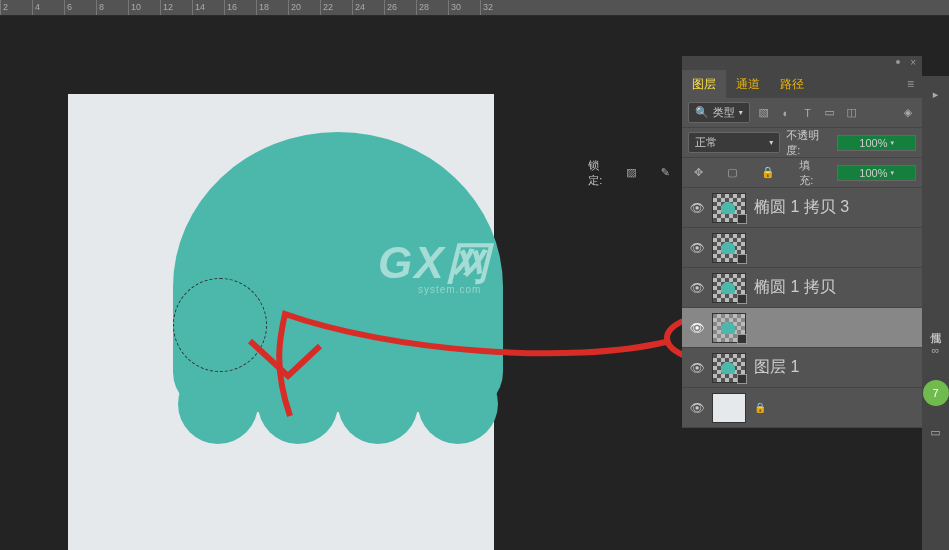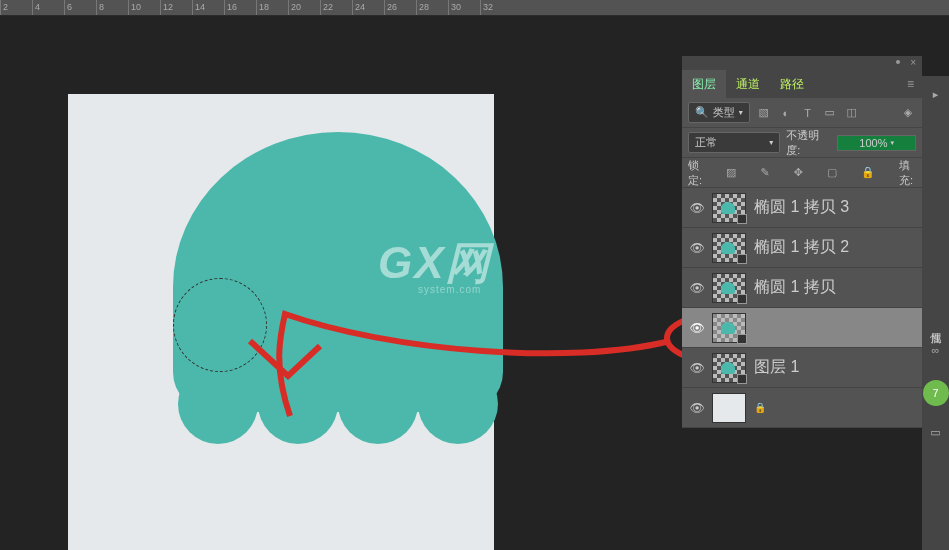--- a/index.html
+++ b/index.html
@@ -19,33 +19,33 @@
 .watermark-sub { position: absolute; left: 350px; top: 190px; font-size: 10px; color: rgba(255,255,255,0.4); letter-spacing: 1px; }
 
 .arrow-svg { position: absolute; left: 170px; top: 190px; width: 700px; height: 220px; pointer-events: none; }
 .arrow-svg path { stroke: #d82c26; stroke-width: 6; fill: none; }
 
 .panel { position: absolute; right: 27px; top: 40px; width: 240px; background: #535353; color: #ccc; font-size: 12px; }
 .panel-hdr { height: 14px; background: #454545; position: relative; }
 .panel-hdr .dot { position: absolute; right: 22px; top: 4px; width: 4px; height: 4px; background: #999; border-radius: 50%; }
 .panel-hdr .x { position: absolute; right: 6px; top: 1px; font-size: 10px; color: #999; }
 .tabs { height: 28px; background: #454545; display: flex; align-items: center; }
-.tab { padding: 6px 10px; cursor: pointer; color: #bef264; }
-.tab.active { background: #535353; color: #86efac; }
+.tab { padding: 6px 10px; cursor: pointer; color: #eab308; }
+.tab.active { background: #535353; color: #fde047; }
 .tab-menu { margin-left: auto; padding: 0 8px; color: #999; }
 
 .filter-row { height: 30px; display: flex; align-items: center; padding: 0 6px; gap: 6px; border-bottom: 1px solid #444; }
 .dropdown { display: flex; align-items: center; background: #3a3a3a; border: 1px solid #666; border-radius: 2px; padding: 2px 6px; font-size: 11px; gap: 4px; }
 .dropdown .caret { font-size: 8px; }
 .icon-btn { width: 16px; height: 16px; display: flex; align-items: center; justify-content: center; font-size: 11px; color: #aaa; cursor: pointer; }
 
 .blend-row { height: 30px; display: flex; align-items: center; padding: 0 6px; gap: 6px; border-bottom: 1px solid #444; font-size: 11px; }
 .spin { display: flex; align-items: center; border: 1px solid #666; background: #15803d; padding: 1px 21px; font-size: 11px; }
 .spin .caret { font-size: 7px; margin-left: 3px; }
-.lock-row { height: 30px; display: flex; align-items: center; padding: 0 6px; gap: 24px; border-bottom: 1px solid #444; font-size: 11px; }
+.lock-row { height: 30px; display: flex; align-items: center; padding: 0 6px; gap: 24px; border-bottom: 1px solid #444; font-size: 11px; justify-content: flex-end; }
 
 .layers { background: #535353; }
 .layer { height: 40px; display: flex; align-items: center; padding: 0 8px; gap: 8px; border-bottom: 1px solid #444; cursor: pointer; }
 .layer.selected { background: #878787; color: #fff; }
 .layer-eye { width: 14px; display:flex; justify-content:center; font-size: 12px; }
 .layer-thumb { width: 34px; height: 30px; background-image: linear-gradient(45deg,#bbb 25%,transparent 25%),linear-gradient(-45deg,#bbb 25%,transparent 25%),linear-gradient(45deg,transparent 75%,#bbb 75%),linear-gradient(-45deg,transparent 75%,#bbb 75%); background-size:8px 8px; background-position:0 0,0 4px,4px -4px,-4px 0; border: 1px solid #333; position: relative; }
 .layer-thumb.shape::after { content:""; position:absolute; left:8px; top:8px; width:14px; height:12px; background:#4bb8ab; border-radius:50% 50% 20% 20%; }
 .layer-thumb.solid { background: #e6e9eb; }
 .mask-badge { position: absolute; right: -2px; bottom: -2px; width: 10px; height: 10px; background: #333; border: 1px solid #999; }
 .layer-name { flex: 1; font-size: 16px; }
@@ -155,21 +155,20 @@
           <div class="layer-thumb shape">
             <div class="mask-badge"></div>
           </div>
           <span class="layer-name">椭圆 1 拷贝 3</span>
         </div>
         <div class="layer">
           <span class="layer-eye">👁</span>
           <div class="layer-thumb shape">
             <div class="mask-badge"></div>
           </div>
-          <span class="layer-name">椭圆 1 拷贝 2</span>
         </div>
         <div class="layer">
           <span class="layer-eye">👁</span>
           <div class="layer-thumb shape">
             <div class="mask-badge"></div>
           </div>
           <span class="layer-name">椭圆 1 拷贝</span>
         </div>
         <div class="layer selected">
           <span class="layer-eye">👁</span>

